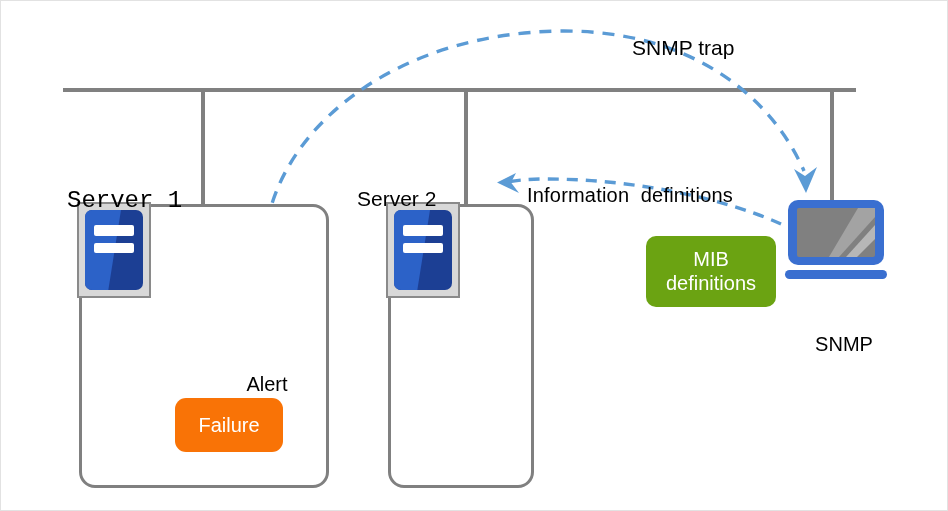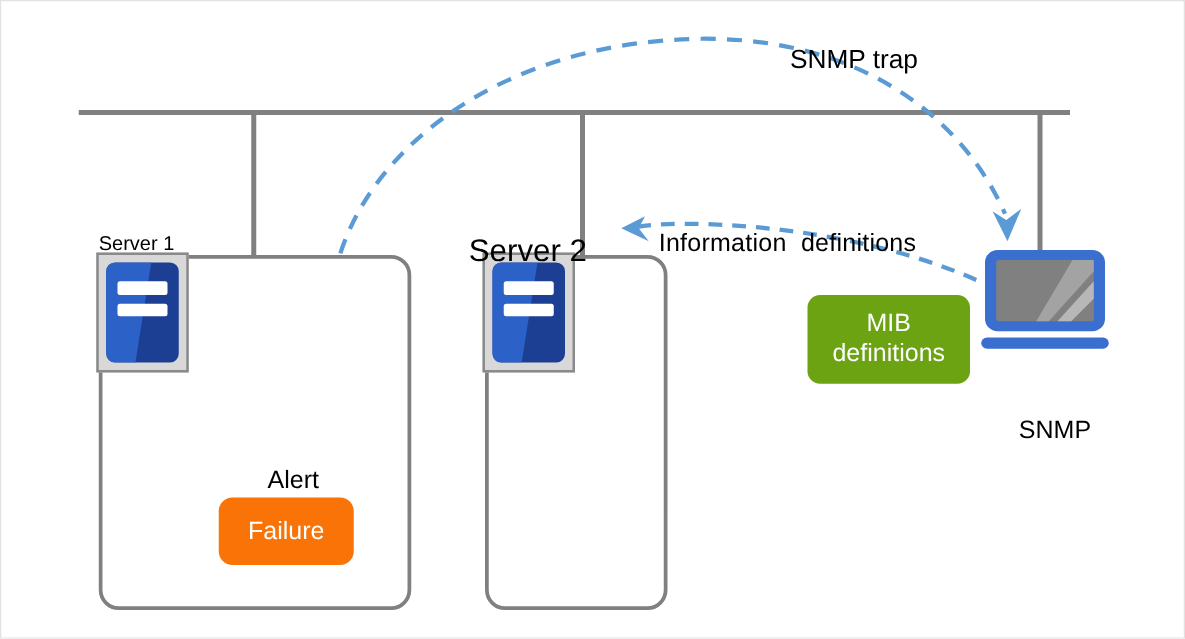--- a/index.html
+++ b/index.html
@@ -38,32 +38,33 @@
     font-size: 21px;
   }
   #label-info-acq {
     left: 513px; top: 113px;
     font-size: 20px;
     text-align: center;
     width: 232px;
     letter-spacing: 0.2px;
   }
   #label-server1 {
-    left: 78px; top: 165px;
-    font-size: 16px;
+    left: 66px; top: 165px;
+    font-size: 24px;
+    font-family: Liberation Mono, monospace;
   }
   #label-server2 {
-    left: 374px; top: 165px;
-    font-size: 25px;
+    left: 356px; top: 165px;
+    font-size: 21px;
   }
   #label-alert-service {
     left: 213px; top: 302px;
     width: 106px;
     font-size: 20px;
-    text-align: left;
+    text-align: center;
   }
   #label-snmp-manager {
     left: 787px; top: 262px;
     width: 112px;
     font-size: 20px;
     text-align: center;
   }
   
   .server-box {
     position: absolute;

